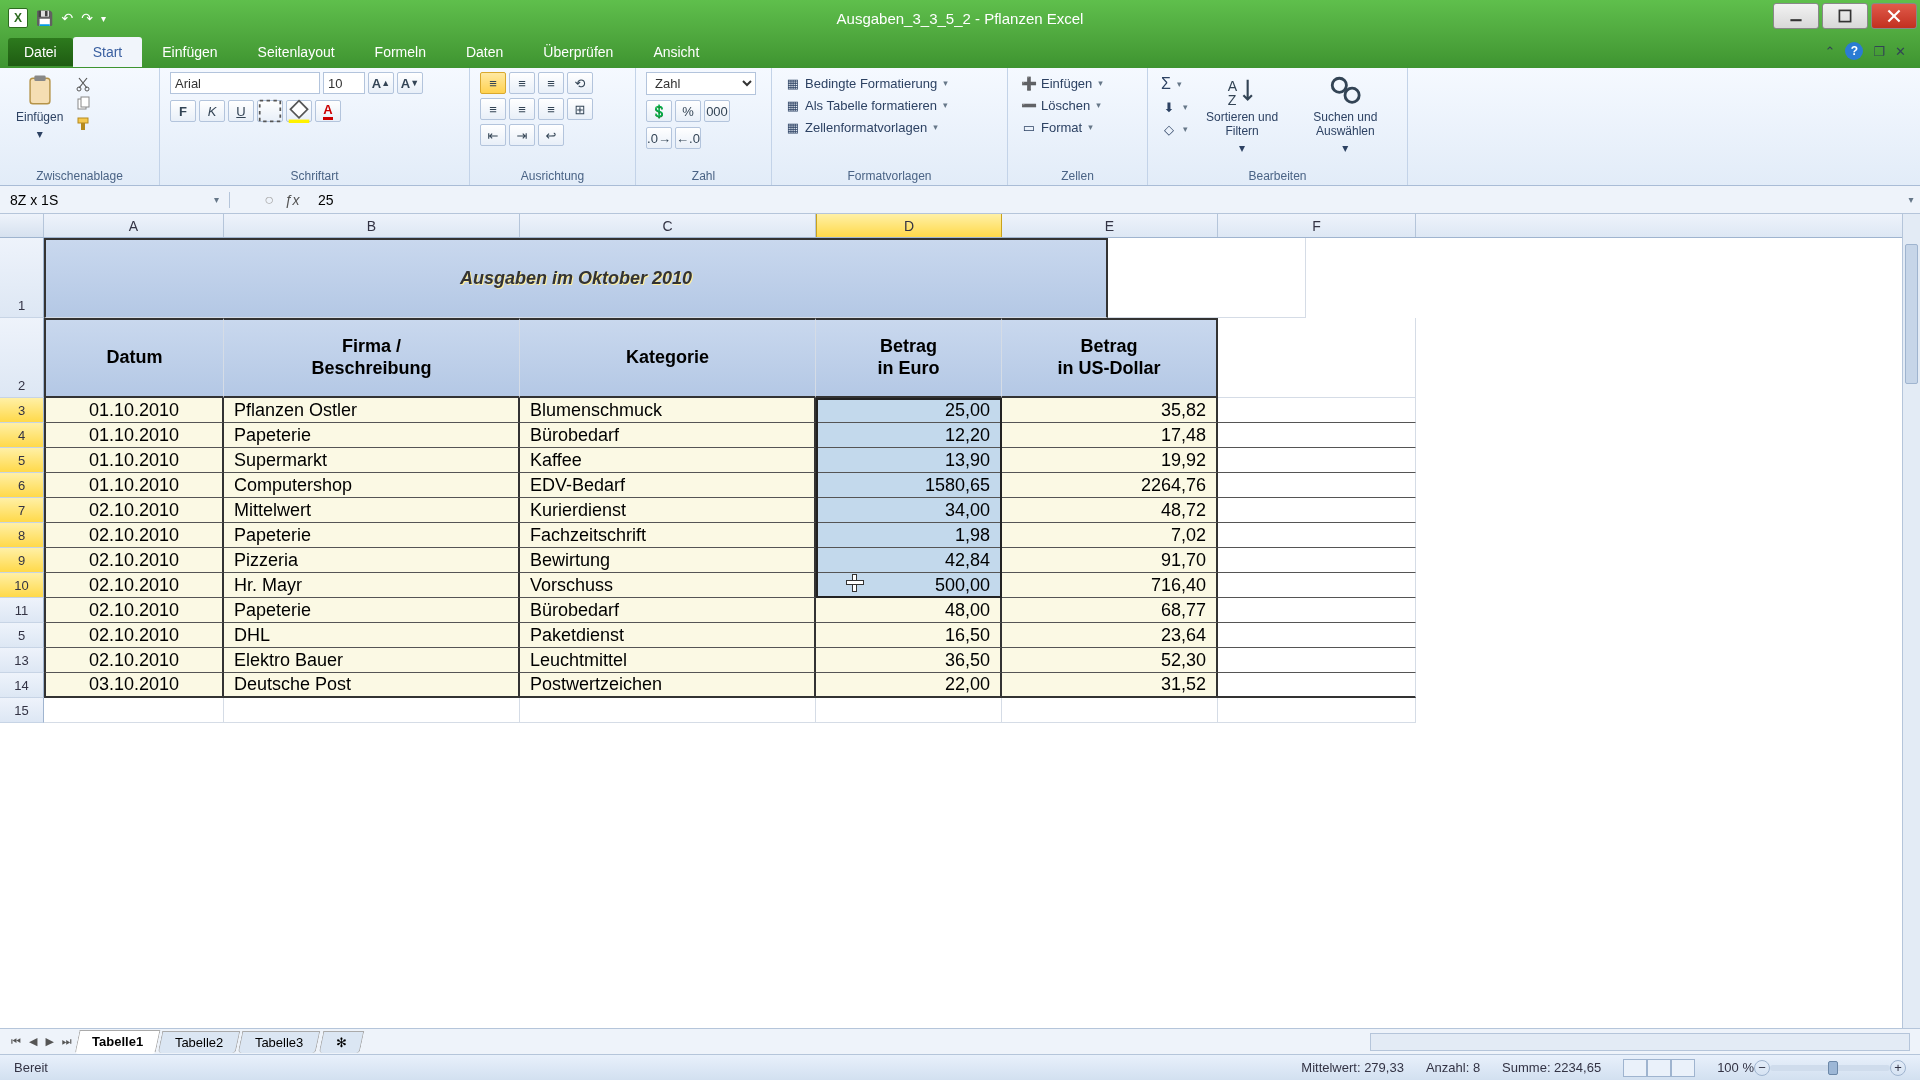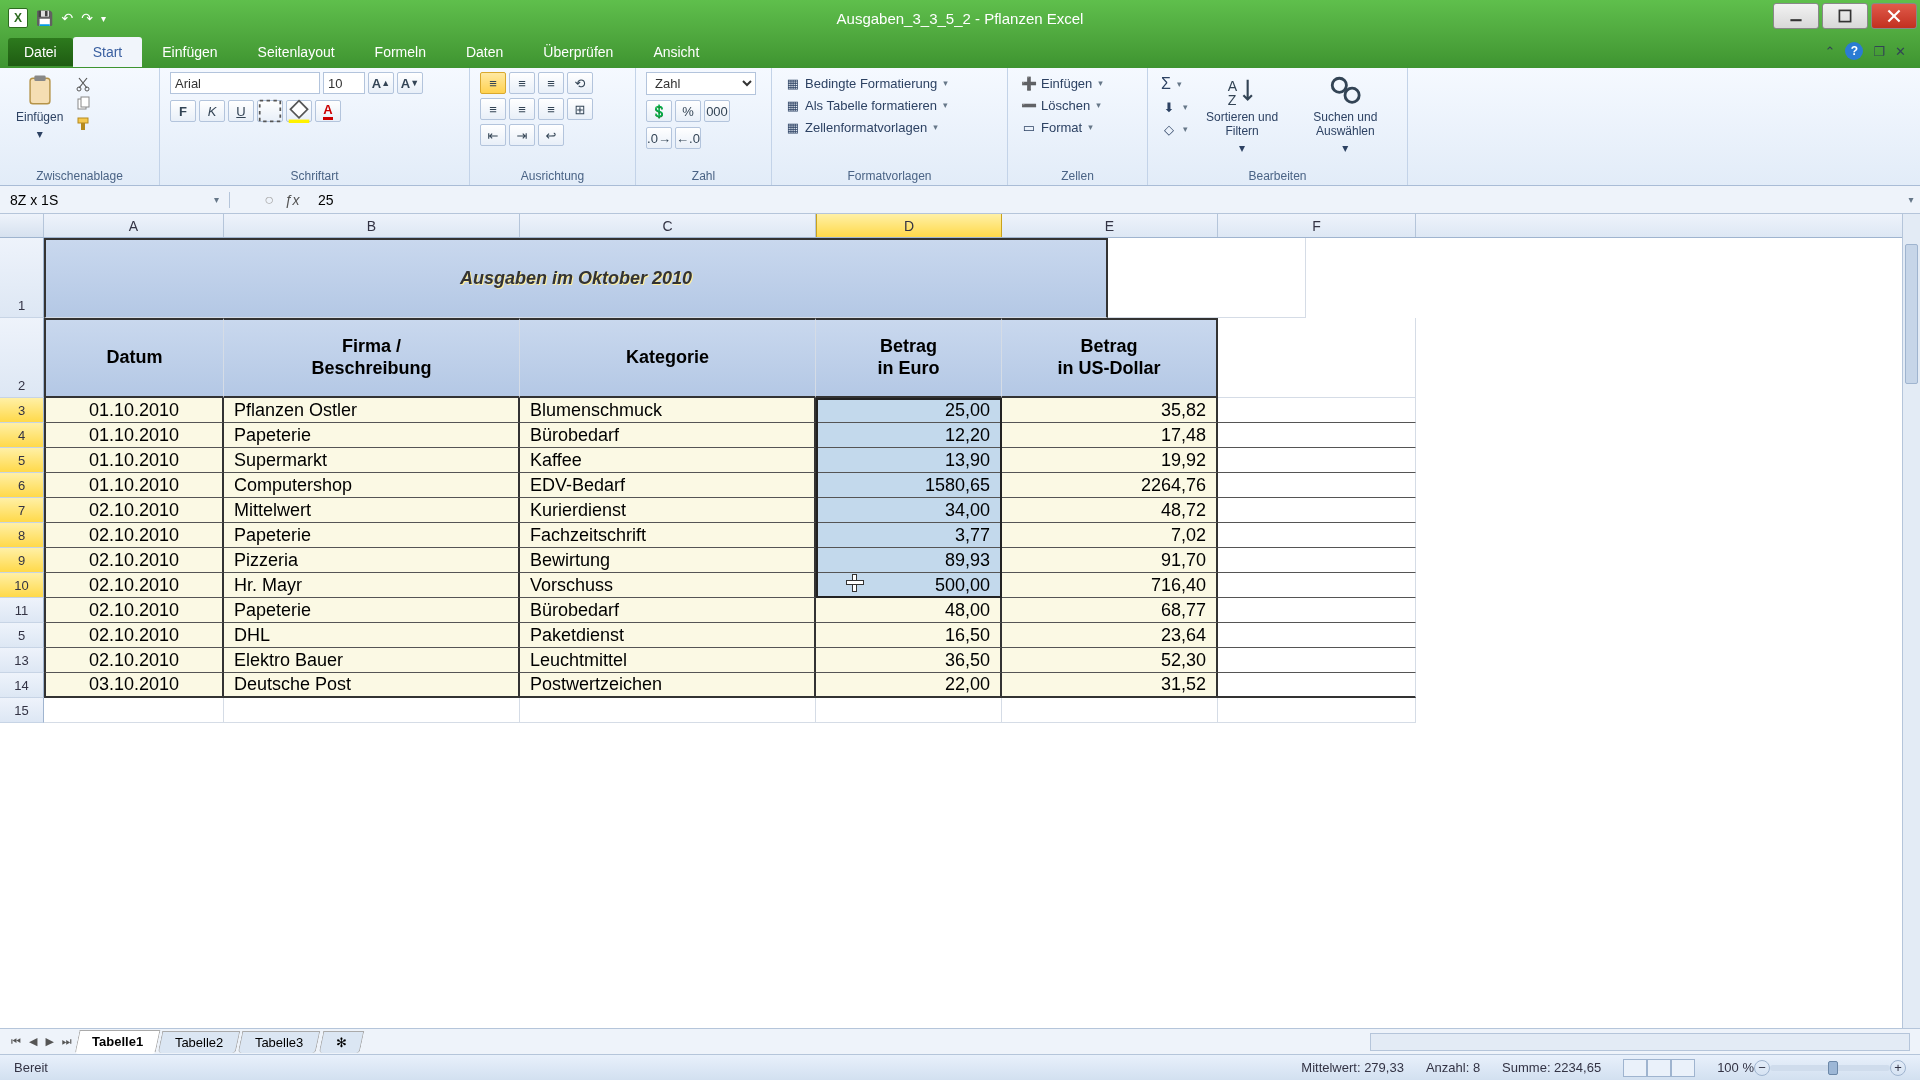--- a/index.html
+++ b/index.html
@@ -432,30 +432,30 @@
         <div class="cell wC">Kurierdienst</div>
         <div class="cell wD num selcell">34,00</div>
         <div class="cell wE num" style="border-right:2px solid #333;">48,72</div>
         <div class="cell wF" style="background:#fff;border-right:1px solid #d5dce6;"></div>
       </div>
       <div class="row trow">
         <div class="rh sel">8</div>
         <div class="cell wA" style="justify-content:center;border-left:2px solid #333;">02.10.2010</div>
         <div class="cell wB">Papeterie</div>
         <div class="cell wC">Fachzeitschrift</div>
-        <div class="cell wD num selcell">3,77</div>
+        <div class="cell wD num selcell">1,98</div>
         <div class="cell wE num" style="border-right:2px solid #333;">7,02</div>
         <div class="cell wF" style="background:#fff;border-right:1px solid #d5dce6;"></div>
       </div>
       <div class="row trow">
         <div class="rh sel">9</div>
         <div class="cell wA" style="justify-content:center;border-left:2px solid #333;">02.10.2010</div>
         <div class="cell wB">Pizzeria</div>
         <div class="cell wC">Bewirtung</div>
-        <div class="cell wD num selcell">89,93</div>
+        <div class="cell wD num selcell">42,84</div>
         <div class="cell wE num" style="border-right:2px solid #333;">91,70</div>
         <div class="cell wF" style="background:#fff;border-right:1px solid #d5dce6;"></div>
       </div>
       <div class="row trow">
         <div class="rh sel">10</div>
         <div class="cell wA" style="justify-content:center;border-left:2px solid #333;">02.10.2010</div>
         <div class="cell wB">Hr. Mayr</div>
         <div class="cell wC">Vorschuss</div>
         <div class="cell wD num selcell">500,00</div>
         <div class="cell wE num" style="border-right:2px solid #333;">716,40</div>

